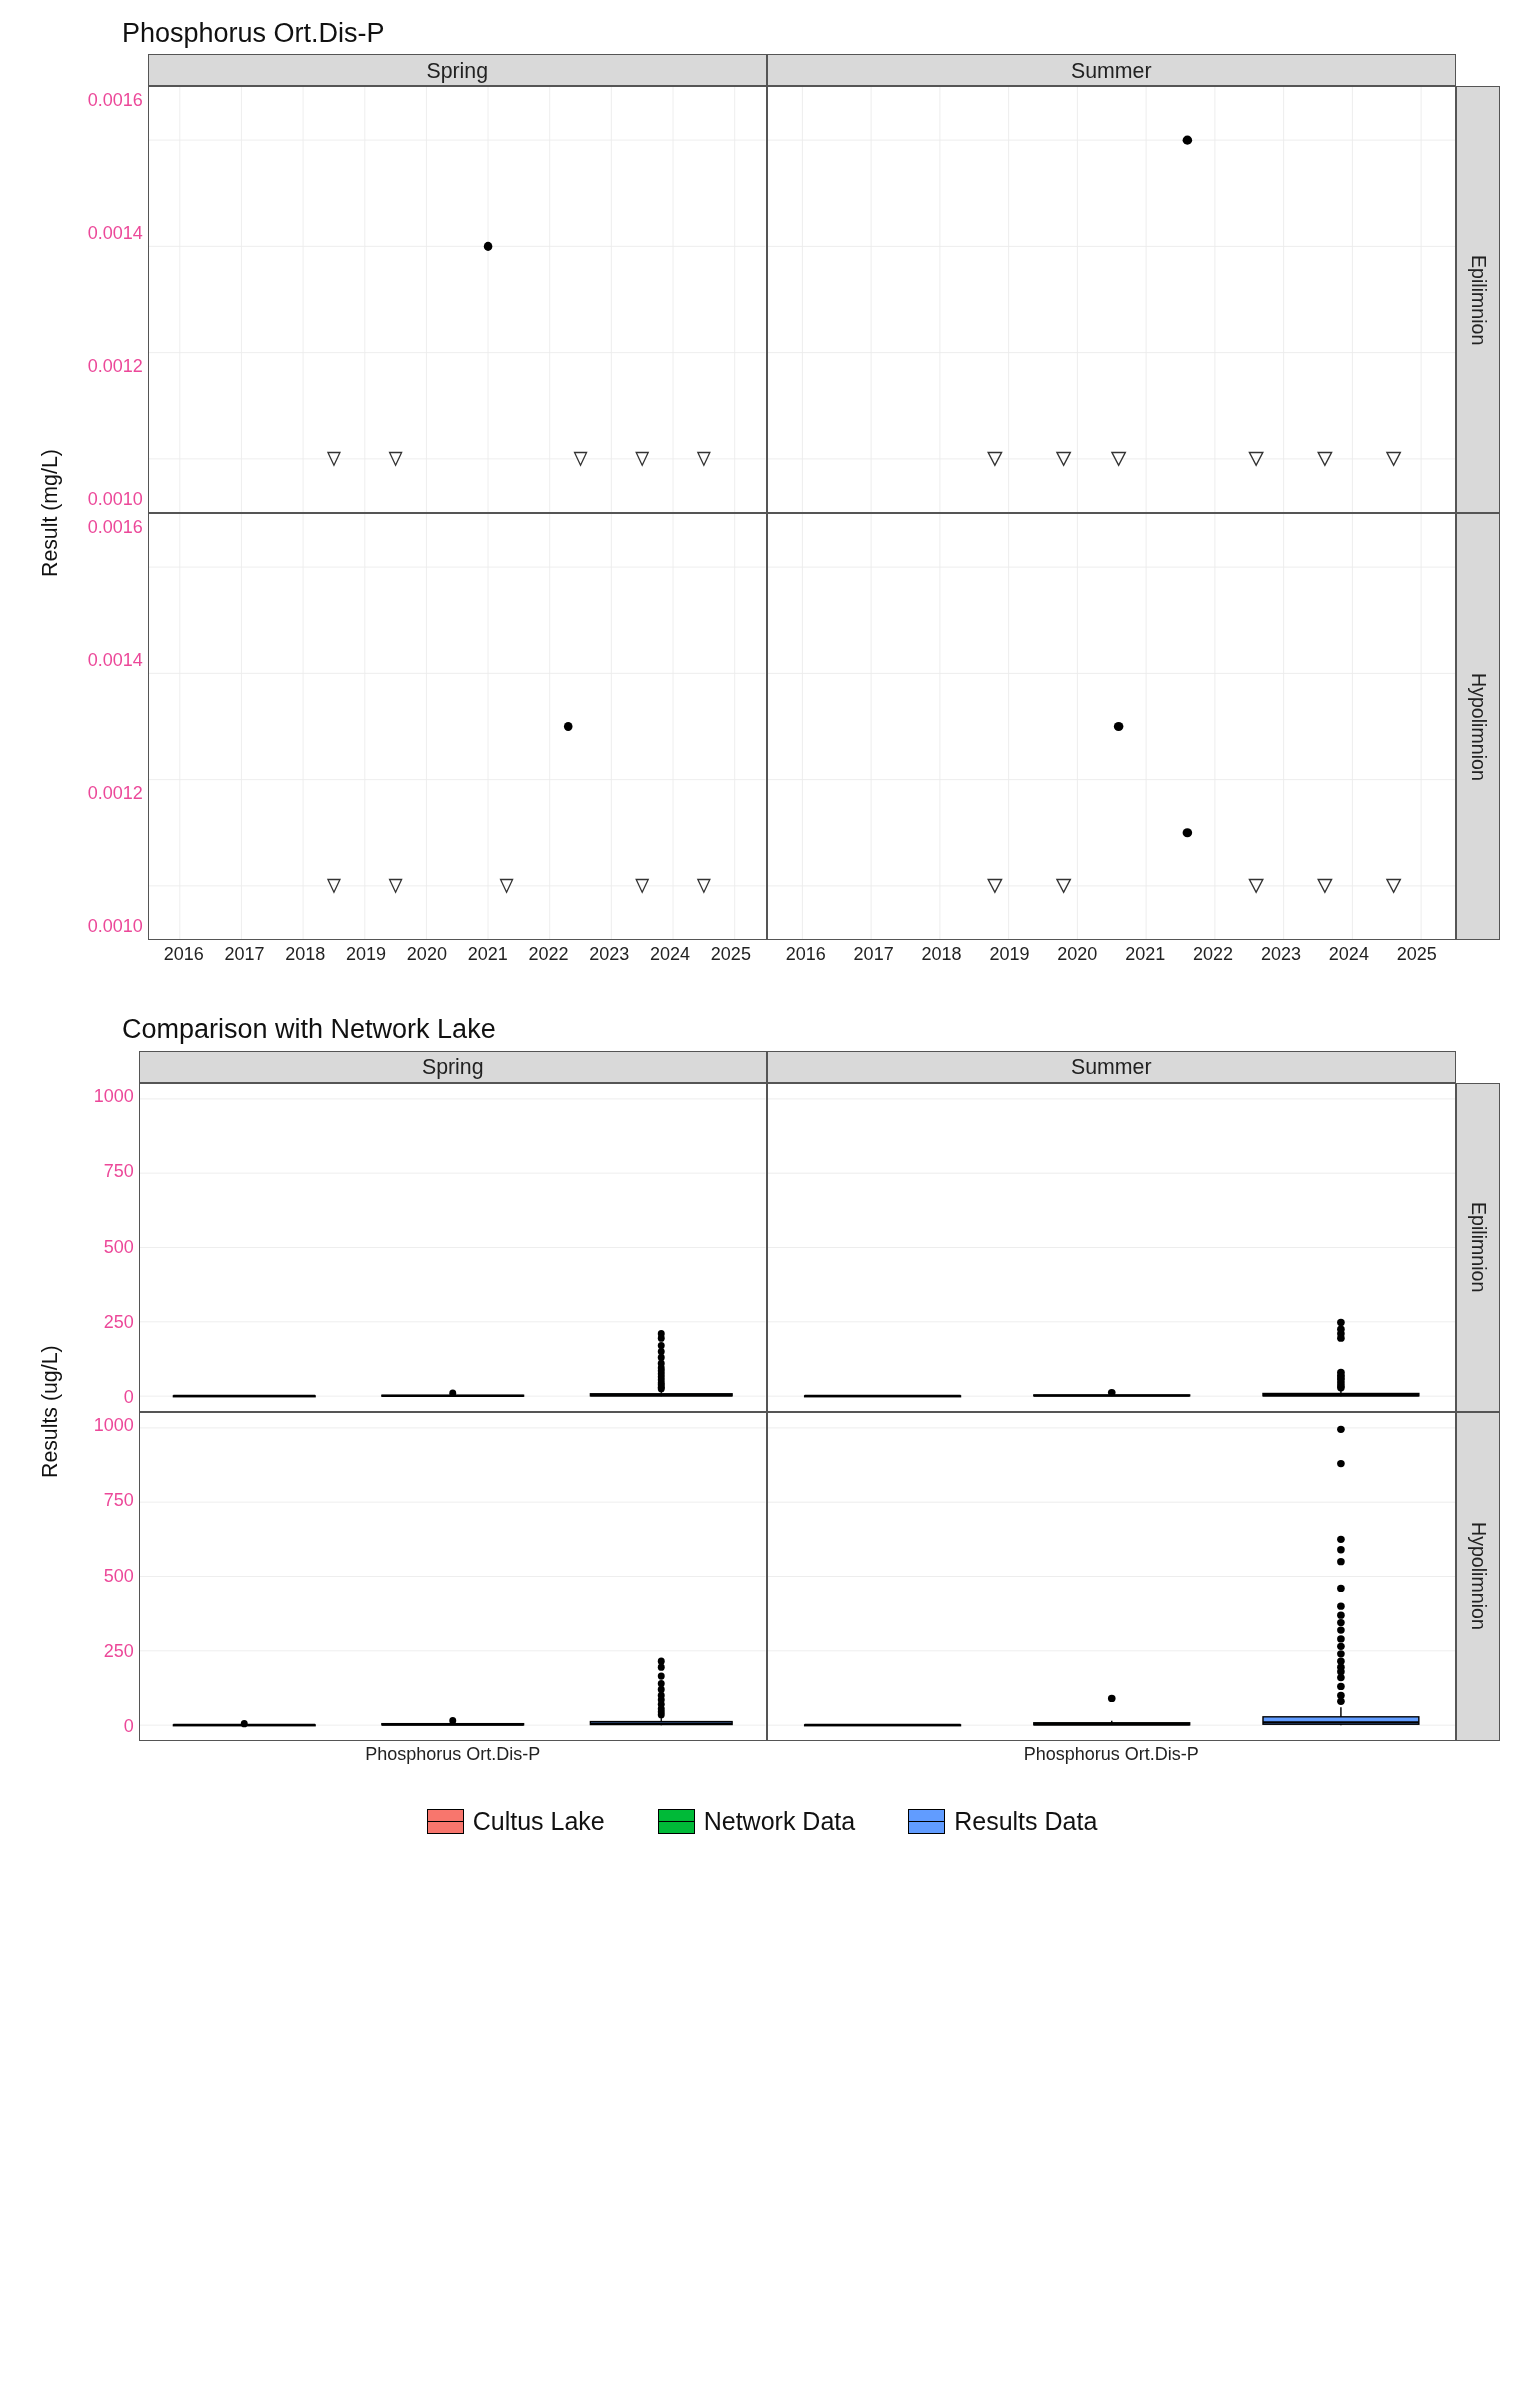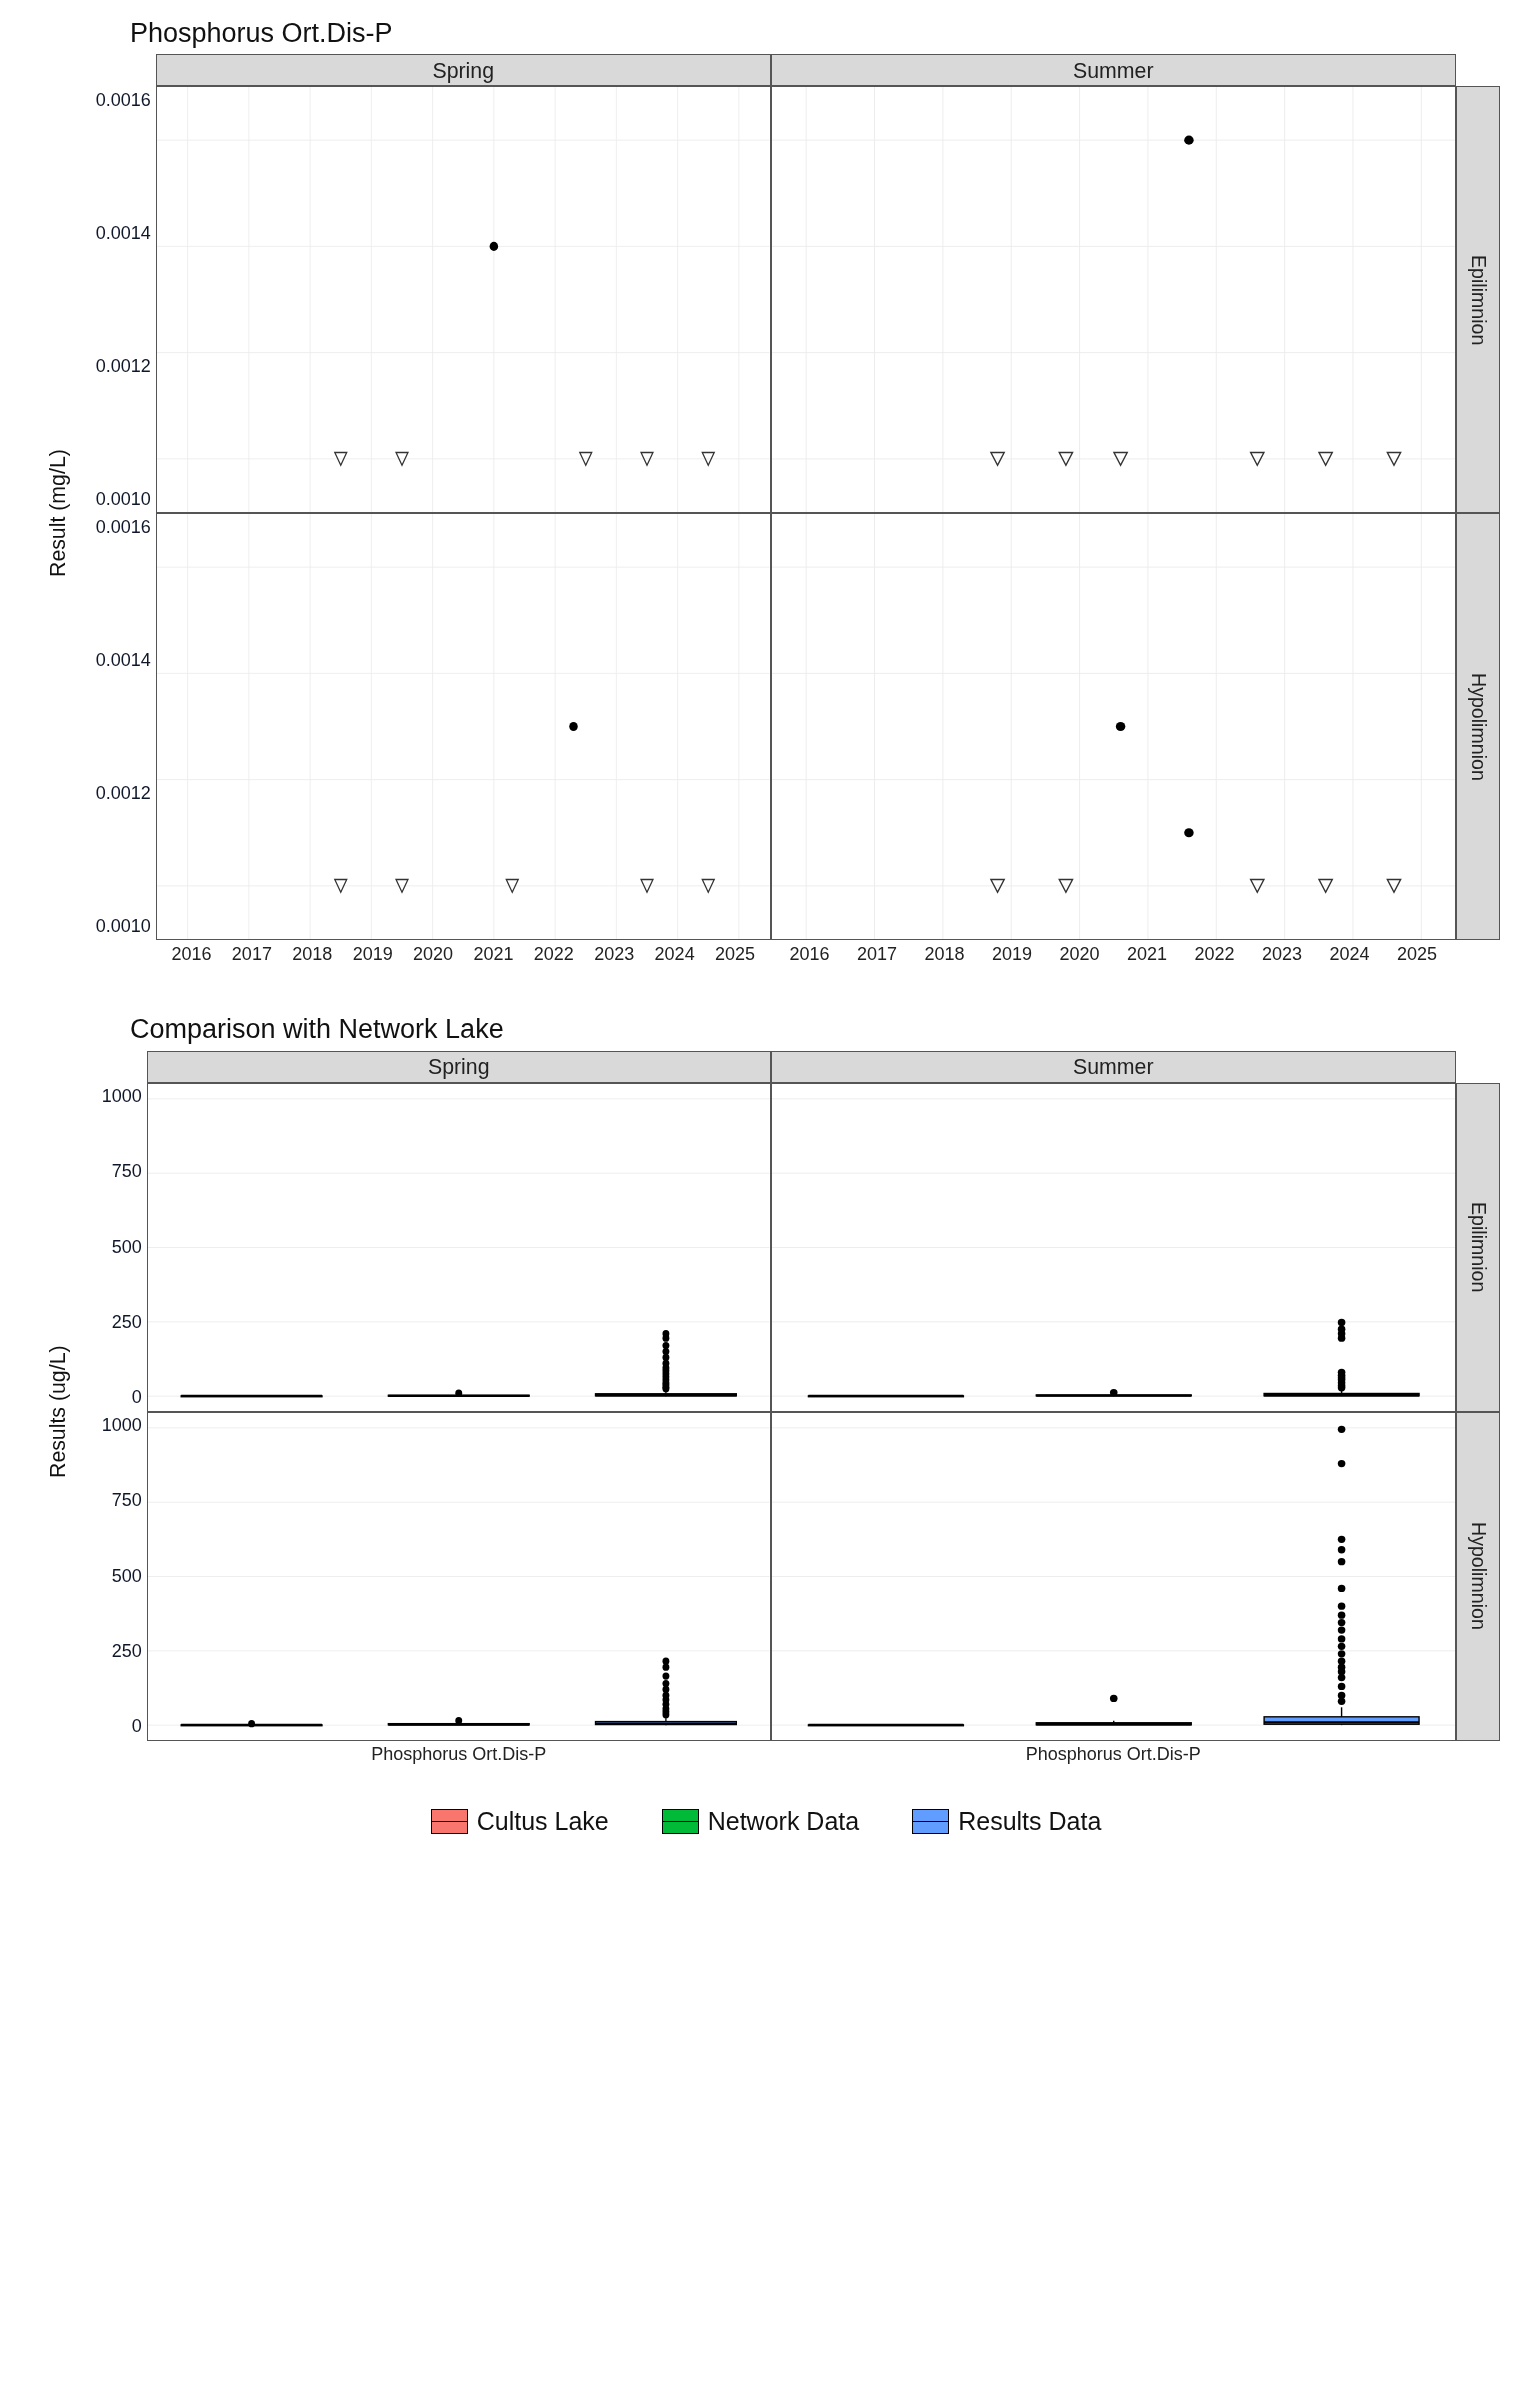--- a/index.html
+++ b/index.html
@@ -5,21 +5,21 @@
   * { box-sizing: border-box; }
   body {
     margin: 0;
     padding: 0;
     background: #fff;
     font-family: Arial, Helvetica, sans-serif;
     width: 1536px;
   }
   .page {
     width: 1536px;
-    padding: 9px 36px 36px 32px;
+    padding: 9px 36px 36px 24px;
   }
   .chart-block { position: relative; }
   .title {
     font-size: 27px;
     color: #111;
     margin: 9px 0 5.3px 98px;
   }
   .facet-grid {
     display: grid;
     grid-template-columns: 53px 1fr 1fr 44px;
@@ -48,21 +48,21 @@
   }
   .panel {
     background:#fff; border:0.9px solid #555;
     position:relative;
     overflow:hidden;
   }
   .panel svg { display:block; width:100%; height:100%; }
   .y-ticks {
     display:flex; flex-direction:column; justify-content:space-between;
     align-items:flex-end;
-    font-size:18px; color:#0f172a;
+    font-size:18px; color:#ec4899;
     padding:3.6px 5.3px 3.6px 0;
     text-align:right;
   }
   .x-ticks {
     display:flex; justify-content:space-between;
     font-size:18px; color:#222;
     padding:3.6px 5.3px 0 5.3px;
   }
   .x-ticks span { flex:1; text-align:center; }
   .legend {

